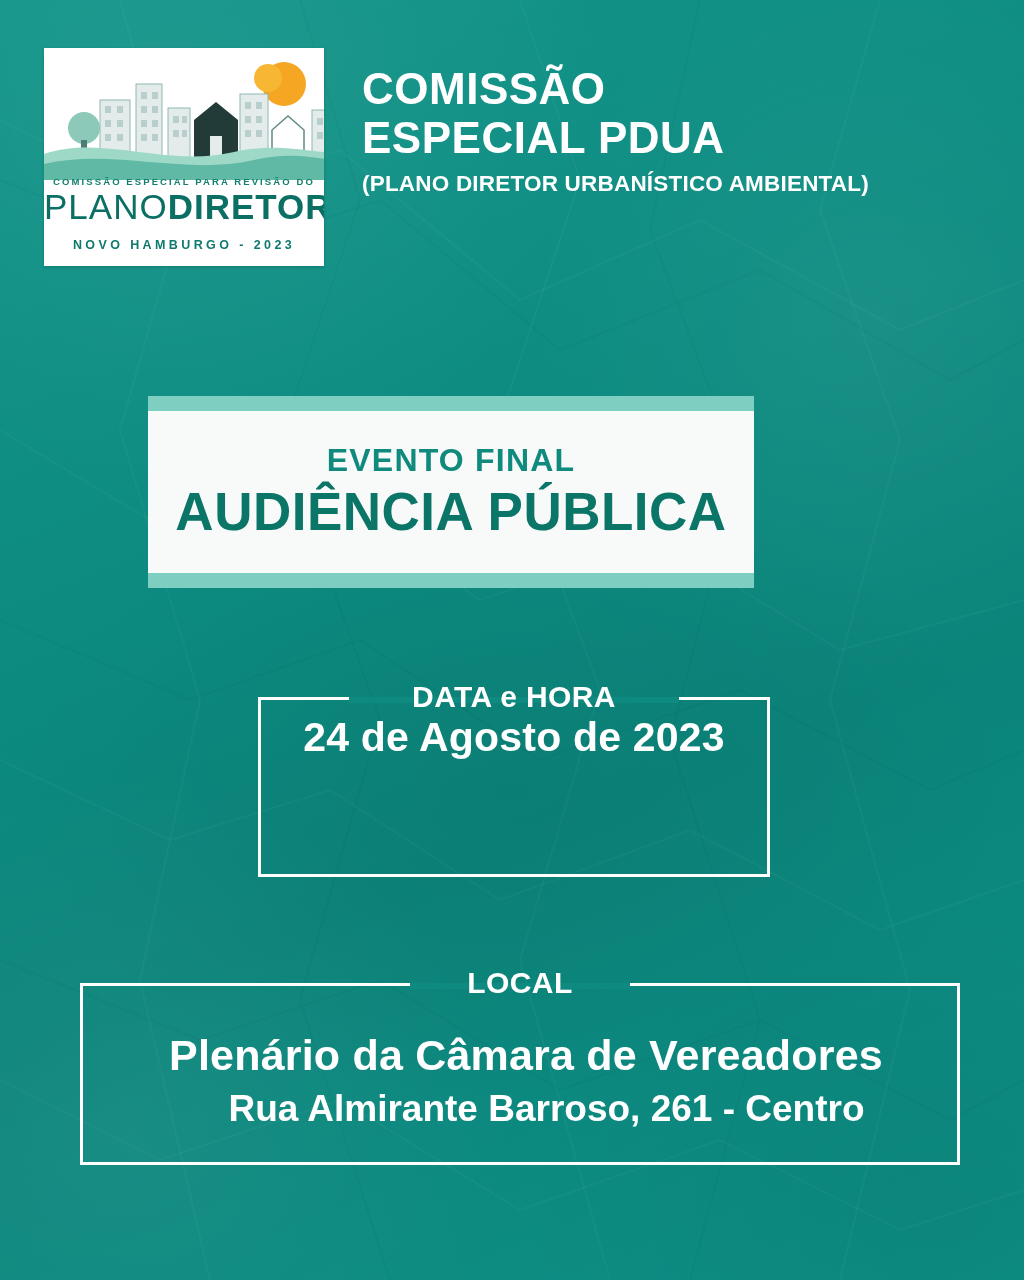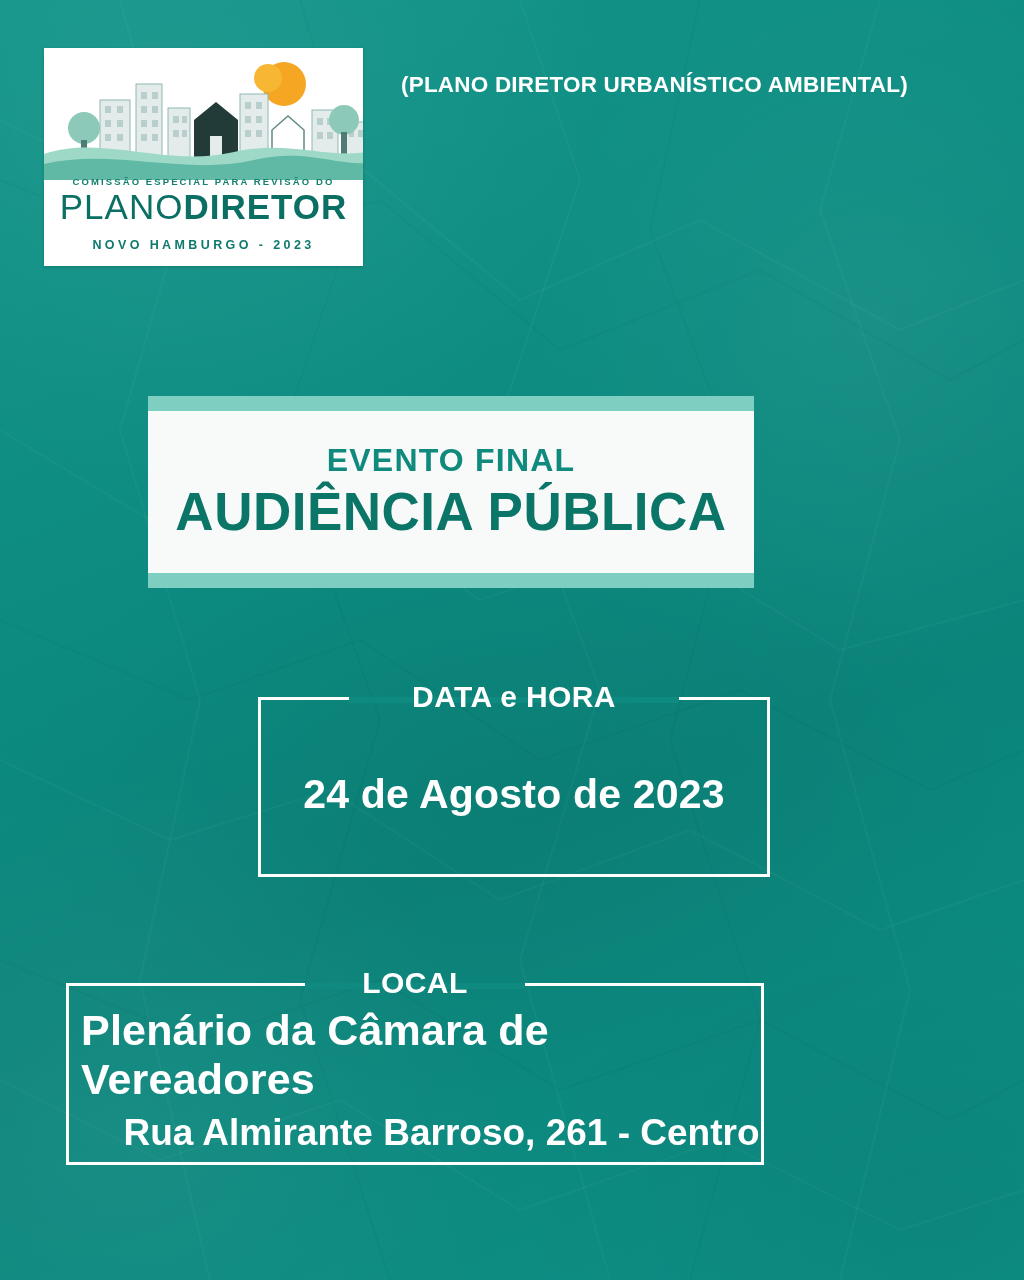--- a/index.html
+++ b/index.html
@@ -38,21 +38,21 @@
   
   .header {
     position: absolute;
     top: 48px;
     left: 44px;
     right: 40px;
     display: flex;
     align-items: flex-start;
   }
   .logo-card {
-    width: 319px;
+    width: 280px;
     height: 218px;
     background: #ffffff;
     position: relative;
     overflow: hidden;
     flex: 0 0 auto;
     box-shadow: 0 1px 3px rgba(0,0,0,0.18);
   }
   .logo-art {
     position: absolute;
     left: 0; right: 0; top: 0;
@@ -185,42 +185,41 @@
   }
 
   .datetime {
     top: 697px;
     left: 258px;
     width: 512px;
     height: 180px;
   }
   .datetime .content {
     display: flex;
-    flex-direction: row;
+    flex-direction: column;
     align-items: center;
-    justify-content: center;
     height: 100%;
     padding-top: 14px;
     box-sizing: border-box;
   }
   .dt-line1 {
     font-size: 41px;
     font-weight: 600;
     letter-spacing: 0.2px;
   }
   .dt-line2 {
     font-size: 38px;
     font-weight: 600;
     margin-top: 6px;
   }
 
   .local {
     top: 983px;
-    left: 66px;
-    width: 698px;
+    left: 80px;
+    width: 880px;
     height: 182px;
     padding-left: 12px;
   }
   .local .content {
     display: flex;
     flex-direction: column;
     align-items: center;
     justify-content: center;
     height: 100%;
     padding-top: 12px;
@@ -339,20 +338,22 @@
       <div class="logo-text">
         <div class="logo-kicker">COMISSÃO ESPECIAL PARA REVISÃO DO</div>
         <div class="logo-main">
           <span class="thin">PLANO</span><span class="bold">DIRETOR</span>
         </div>
         <div class="logo-sub">NOVO HAMBURGO - 2023</div>
       </div>
     </div>
 
     <div class="header-text">
+      <div class="title-main">COMISSÃO
+ESPECIAL PDUA</div>
       <div class="title-sub">(PLANO DIRETOR URBANÍSTICO AMBIENTAL)</div>
     </div>
   </div>
 
   <div class="band">
     <div class="band-inner">
       <div class="band-kicker">EVENTO FINAL</div>
       <div class="band-title">AUDIÊNCIA PÚBLICA</div>
     </div>
   </div>

